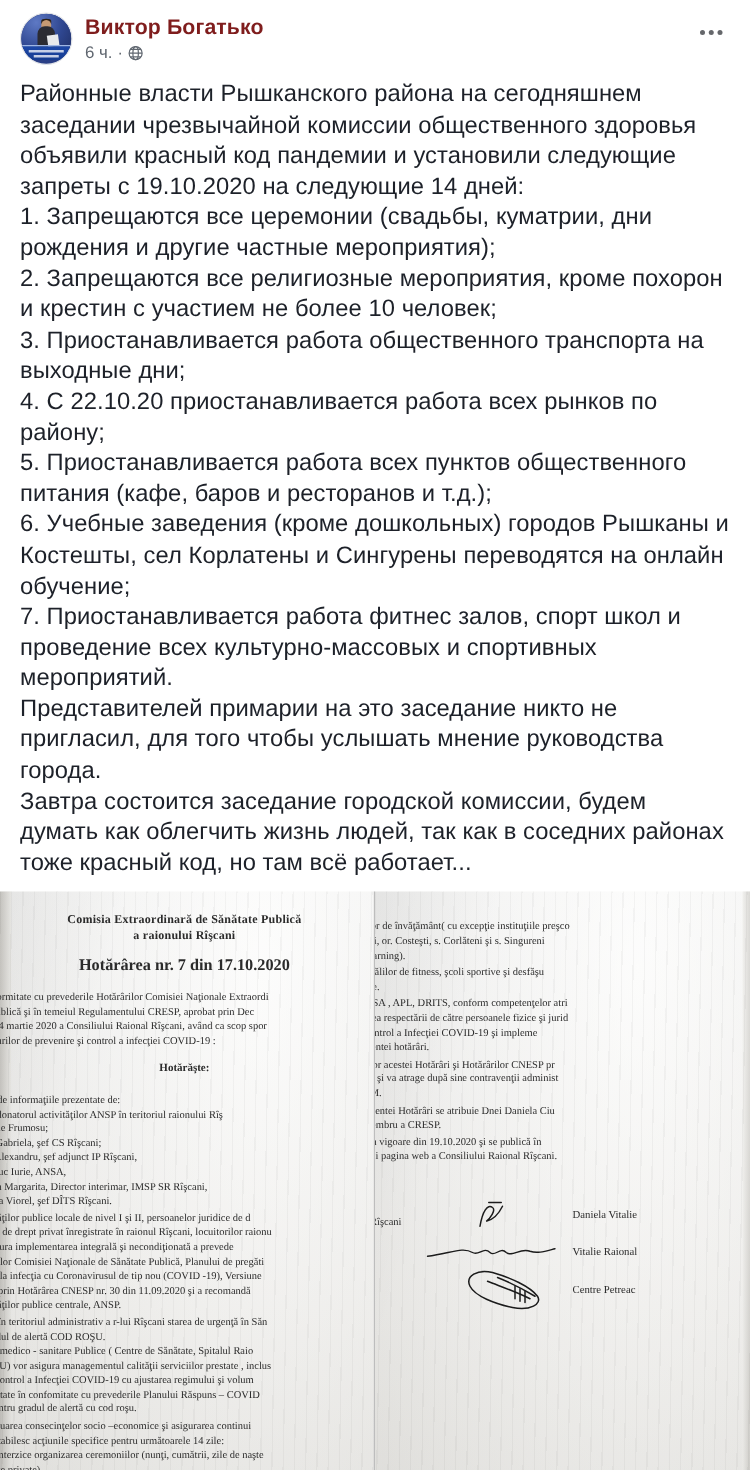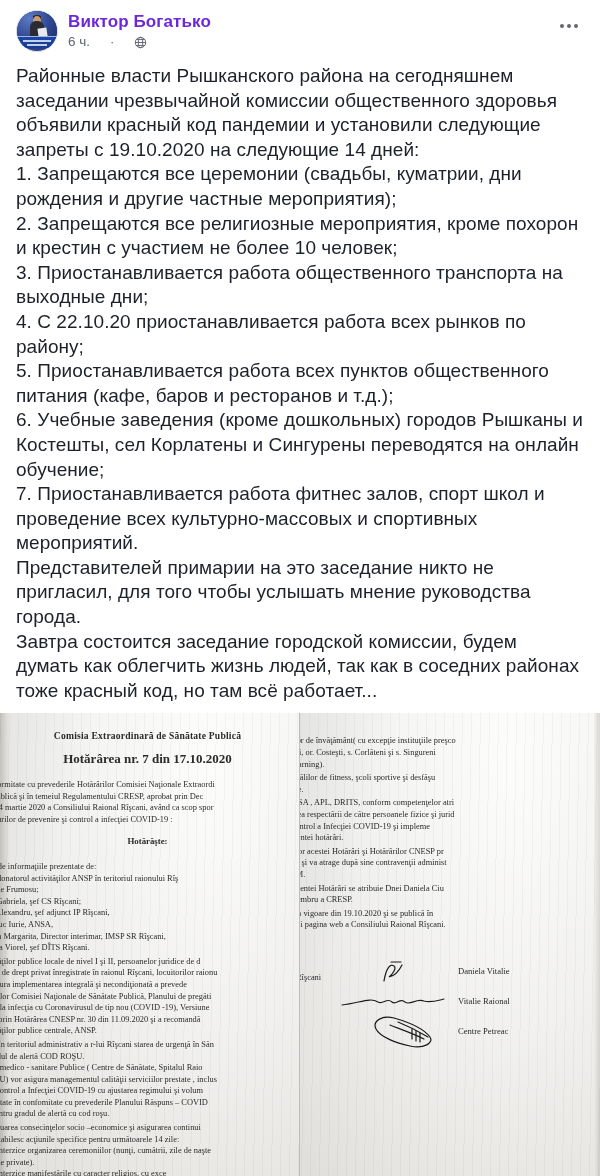--- a/index.html
+++ b/index.html
@@ -67,28 +67,28 @@
   .header-meta {
     margin-left: 10px;
     padding-top: 1px;
     display: flex;
     flex-direction: column;
     justify-content: center;
   }
   .author-name {
     font-size: 17px;
     font-weight: bold;
-    color: #6d28d9;
+    color: #7f1d1d;
     line-height: 21px;
     letter-spacing: .1px;
   }
   .sub-line {
     display: flex;
     align-items: center;
-    gap: 20px;
+    gap: 4px;
     font-size: 13.5px;
     color: #606770;
     line-height: 18px;
     margin-top: 1px;
   }
   .sub-dot { color:#606770; font-size: 13px; }
   .globe-icon { display:inline-flex; width: 13px; height: 13px; }
   .menu-dots {
     position: absolute;
     right: 16px; top: 18px;
@@ -241,20 +241,21 @@
 7. Приостанавливается работа фитнес залов, спорт школ и проведение всех культурно-массовых и спортивных мероприятий.
 Представителей примарии на это заседание никто не пригласил, для того чтобы услышать мнение руководства города.
 Завтра состоится заседание городской комиссии, будем думать как облегчить жизнь людей, так как в соседних районах тоже красный код, но там всё работает...</div>
 
   <div class="photo">
 
     <div class="doc-pane doc-left">
       <div class="doc-edge-l"></div>
       <div class="doc-text">
         <div class="doc-title">Comisia Extraordinară de Sănătate Publică</div>
+        <div class="doc-title">a raionului Rîşcani</div>
         <div class="doc-sub">Hotărârea nr. 7 din 17.10.2020</div>
 
         <div class="doc-p" style="margin-top:14px">
           <div>onformitate cu prevederile Hotărârilor  Comisiei Naţionale Extraordi</div>
           <div>e Publică    şi în temeiul Regulamentului CRESP, aprobat prin Dec</div>
           <div>in 24 martie 2020 a Consiliului Raional Rîşcani, având ca scop spor</div>
           <div>năsurilor de prevenire şi control a infecţiei COVID-19 :</div>
         </div>
 
         <div class="doc-center-bold">Hotărăşte:</div>

